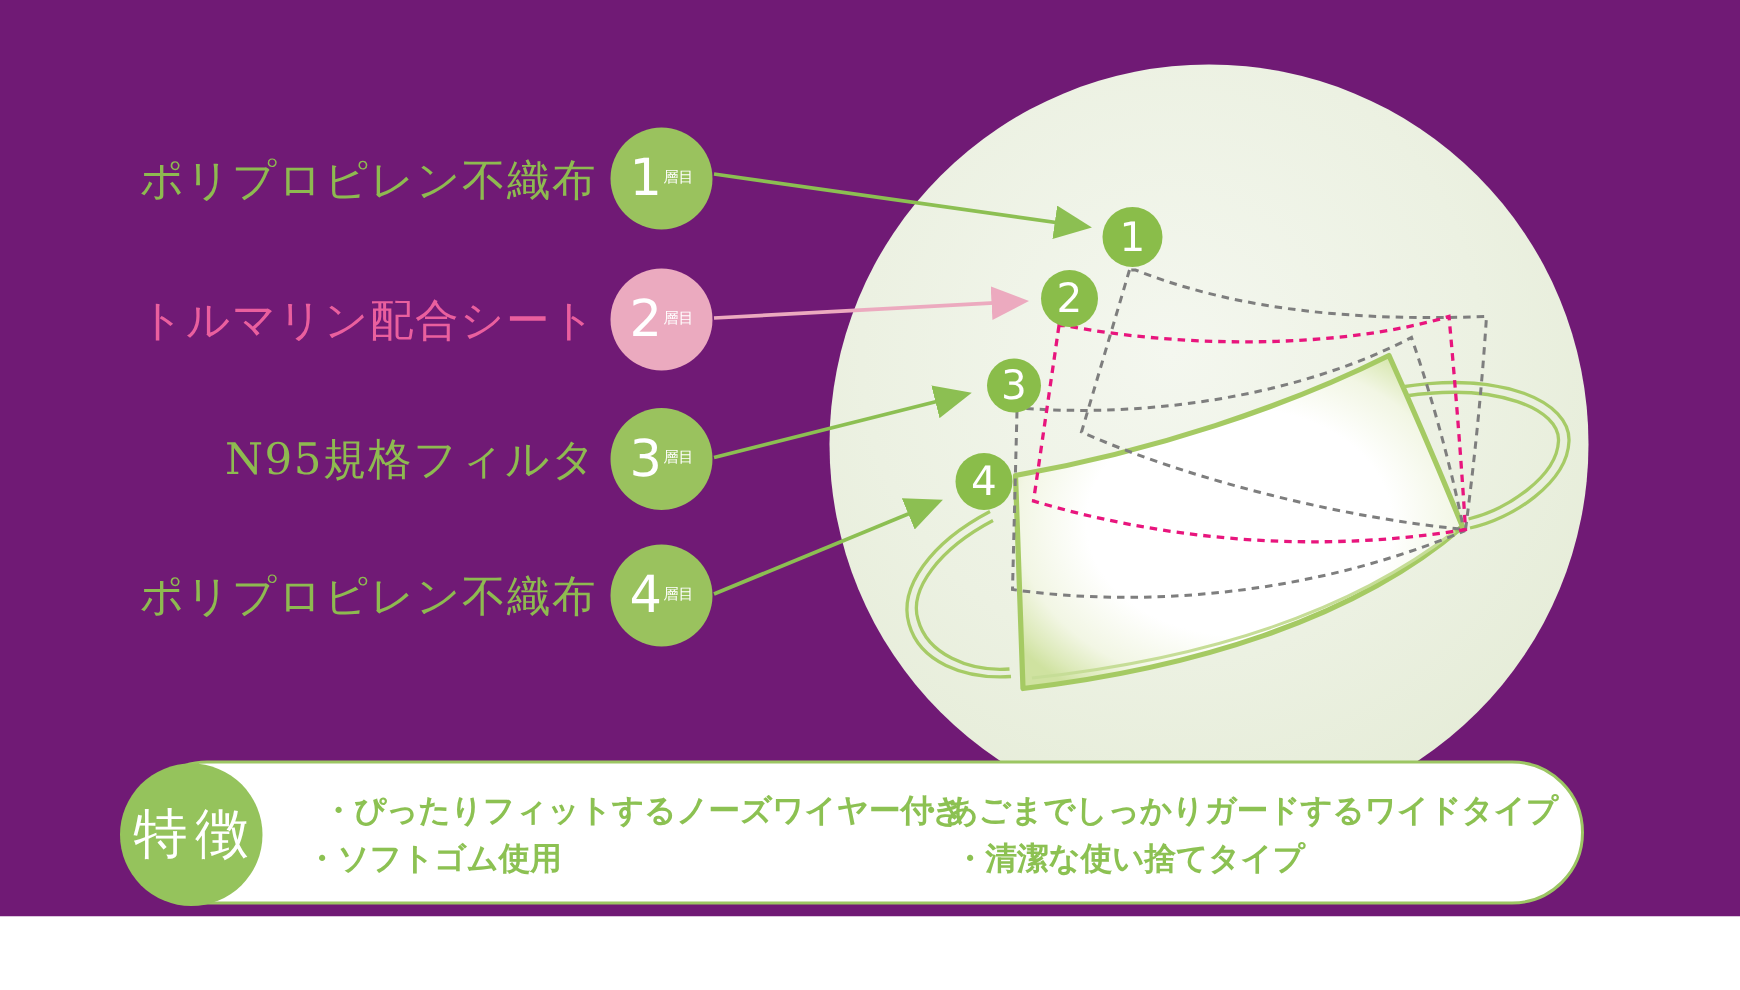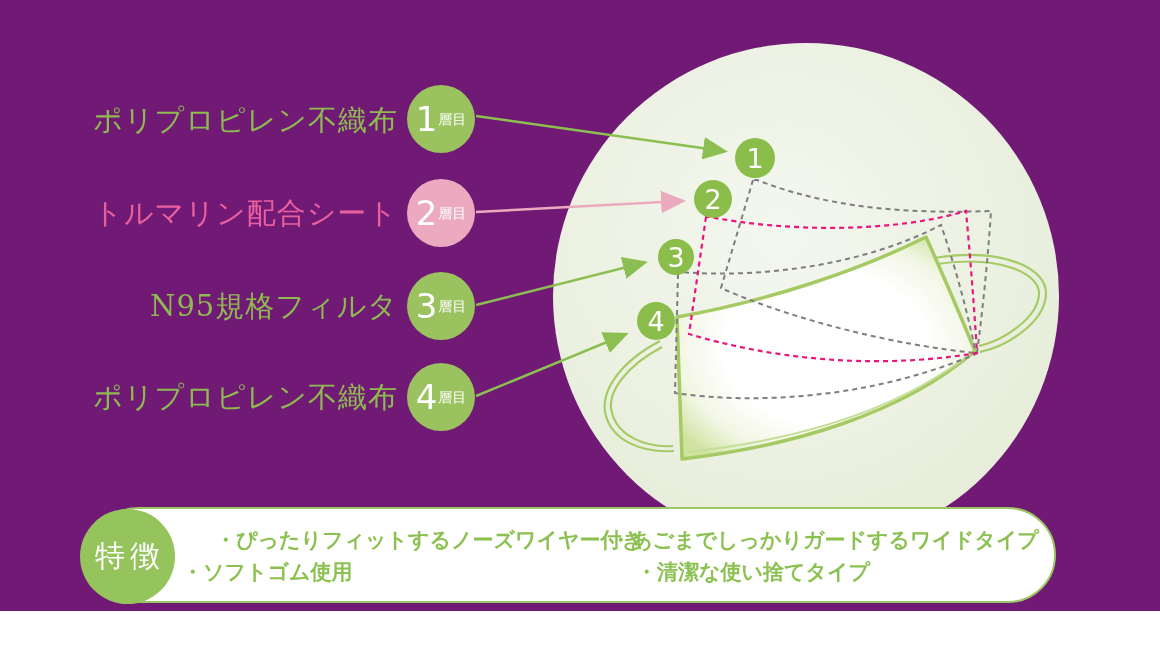--- a/index.html
+++ b/index.html
@@ -18,38 +18,38 @@
   .layer-label.pink{color:#ea5f9e;}
 
   
   .badge{
     position:absolute;left:407px;width:68px;height:68px;border-radius:50%;
     background:#9ac25e;color:#fff;display:flex;align-items:center;justify-content:center;
     white-space:nowrap;
   }
   .badge.pink{background:#ebaabf;}
   .badge .num{font-size:34px;line-height:1;font-family:"DejaVu Sans",sans-serif;}
-  .badge .suffix{font-size:14px;line-height:1;margin-left:1px;font-family:"DejaVu Sans",sans-serif;}
+  .badge .suffix{font-size:10px;line-height:1;margin-left:1px;font-family:"DejaVu Sans",sans-serif;}
 
   
   .marker{
     position:absolute;border-radius:50%;background:#8abd4a;color:#fff;
     display:flex;align-items:center;justify-content:center;
     font-size:27px;font-family:"DejaVu Sans",sans-serif;
   }
 
   
   .features-box{
     position:absolute;left:90px;top:507px;width:966px;height:96px;
     border:2px solid #9cc663;border-radius:50px;background:#fff;box-sizing:border-box;
   }
   .features-circle{
     position:absolute;left:80px;top:509px;width:95px;height:95px;border-radius:50%;
     background:#95c35c;color:#fff;display:flex;align-items:center;justify-content:center;
-    font-family:"DejaVu Serif","Liberation Serif",serif;font-size:30px;letter-spacing:5px;
+    font-family:"DejaVu Serif","Liberation Serif",serif;font-size:36px;letter-spacing:5px;
     text-indent:5px;
   }
   .feature-item{
     position:absolute;height:26px;line-height:26px;font-size:21px;font-weight:bold;
     color:#8cc152;white-space:nowrap;
   }
 </style>
 </head>
 <body>
 
@@ -128,17 +128,17 @@
 
   <div class="marker" style="left:735px;top:138px;width:40px;height:40px;">1</div>
   <div class="marker" style="left:694px;top:180px;width:38px;height:38px;">2</div>
   <div class="marker" style="left:658px;top:239px;width:36px;height:36px;">3</div>
   <div class="marker" style="left:637px;top:302px;width:38px;height:38px;">4</div>
 
   <div class="features-box"></div>
   <div class="features-circle">特徴</div>
 
   <div class="feature-item" style="left:195px;top:527px;margin-left:20px;">・ぴったりフィットするノーズワイヤー付き</div>
-  <div class="feature-item" style="left:182px;top:559px;">・ソフトゴム使用</div>
+  <div class="feature-item" style="left:204px;top:559px;">・ソフトゴム使用</div>
   <div class="feature-item" style="left:610px;top:527px;">・あごまでしっかりガードするワイドタイプ</div>
   <div class="feature-item" style="left:636px;top:559px;">・清潔な使い捨てタイプ</div>
 
 </div>
 
 </body></html>

